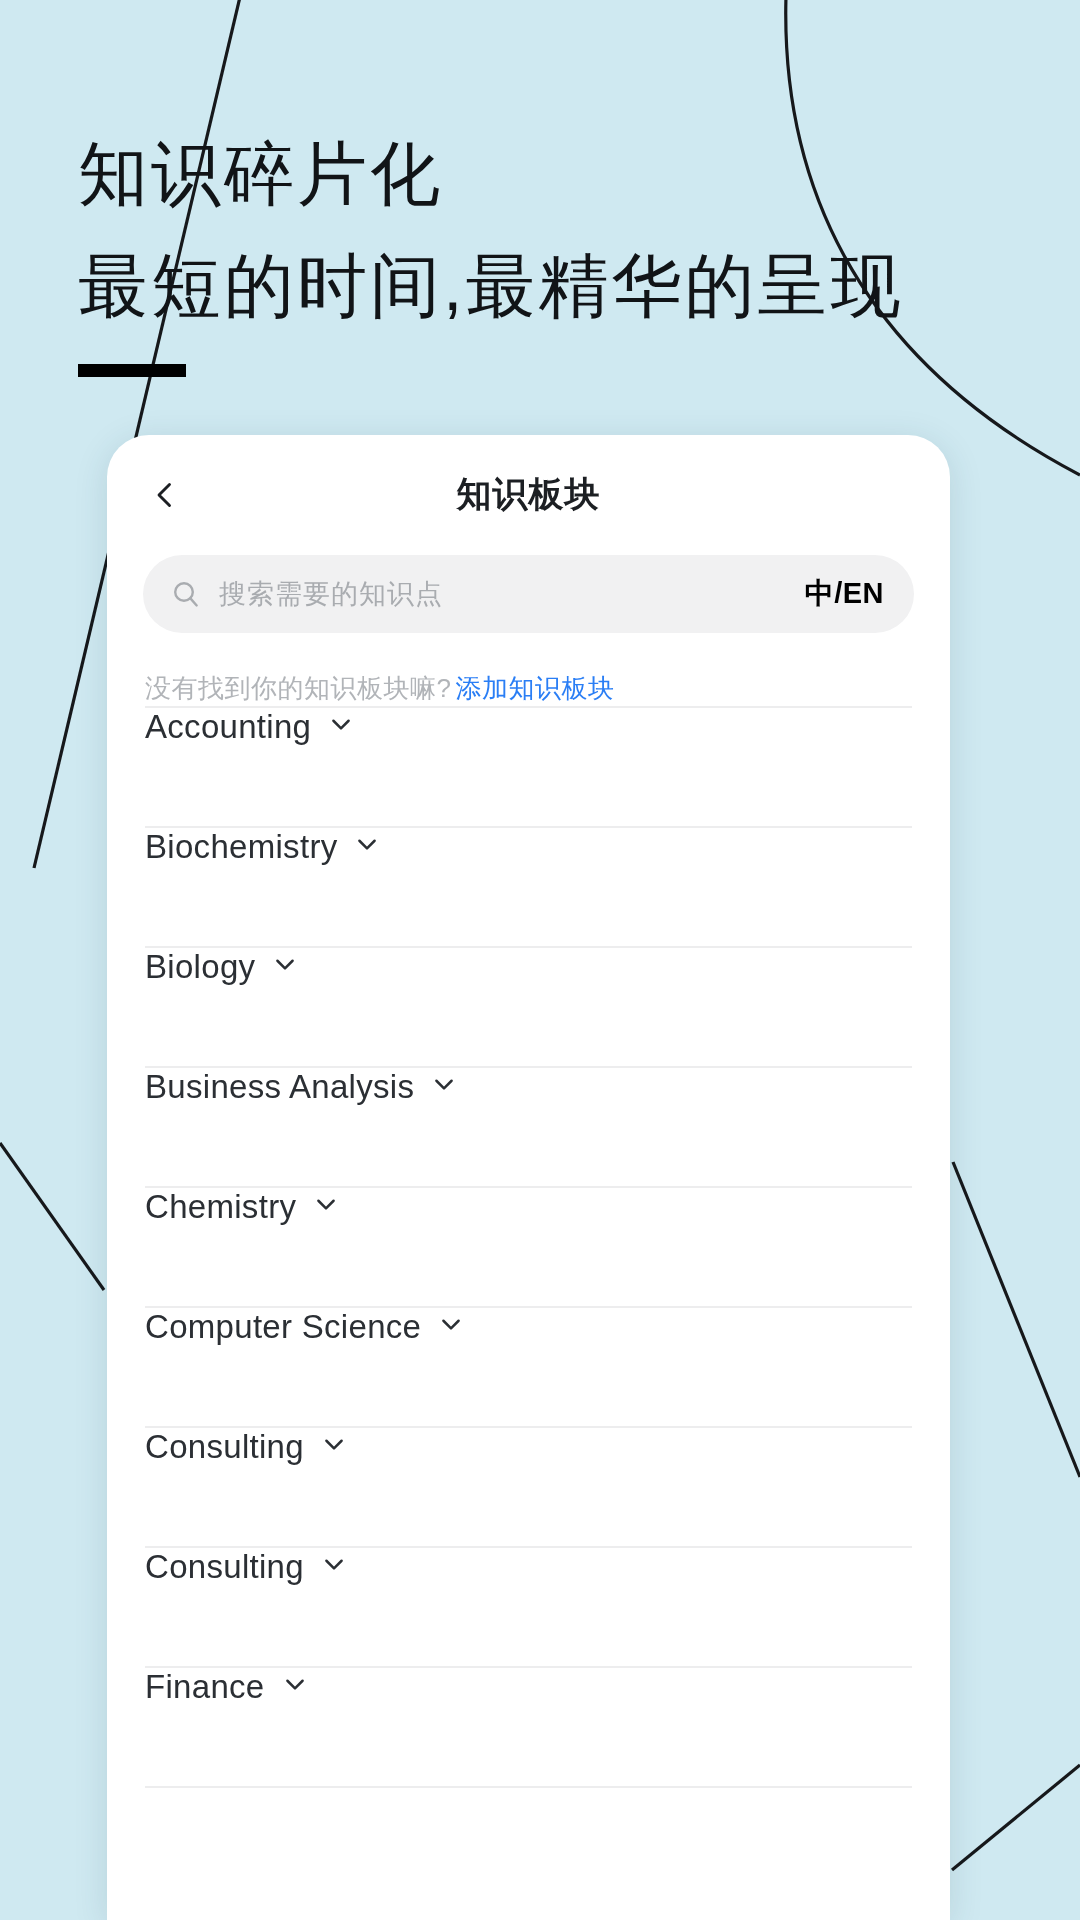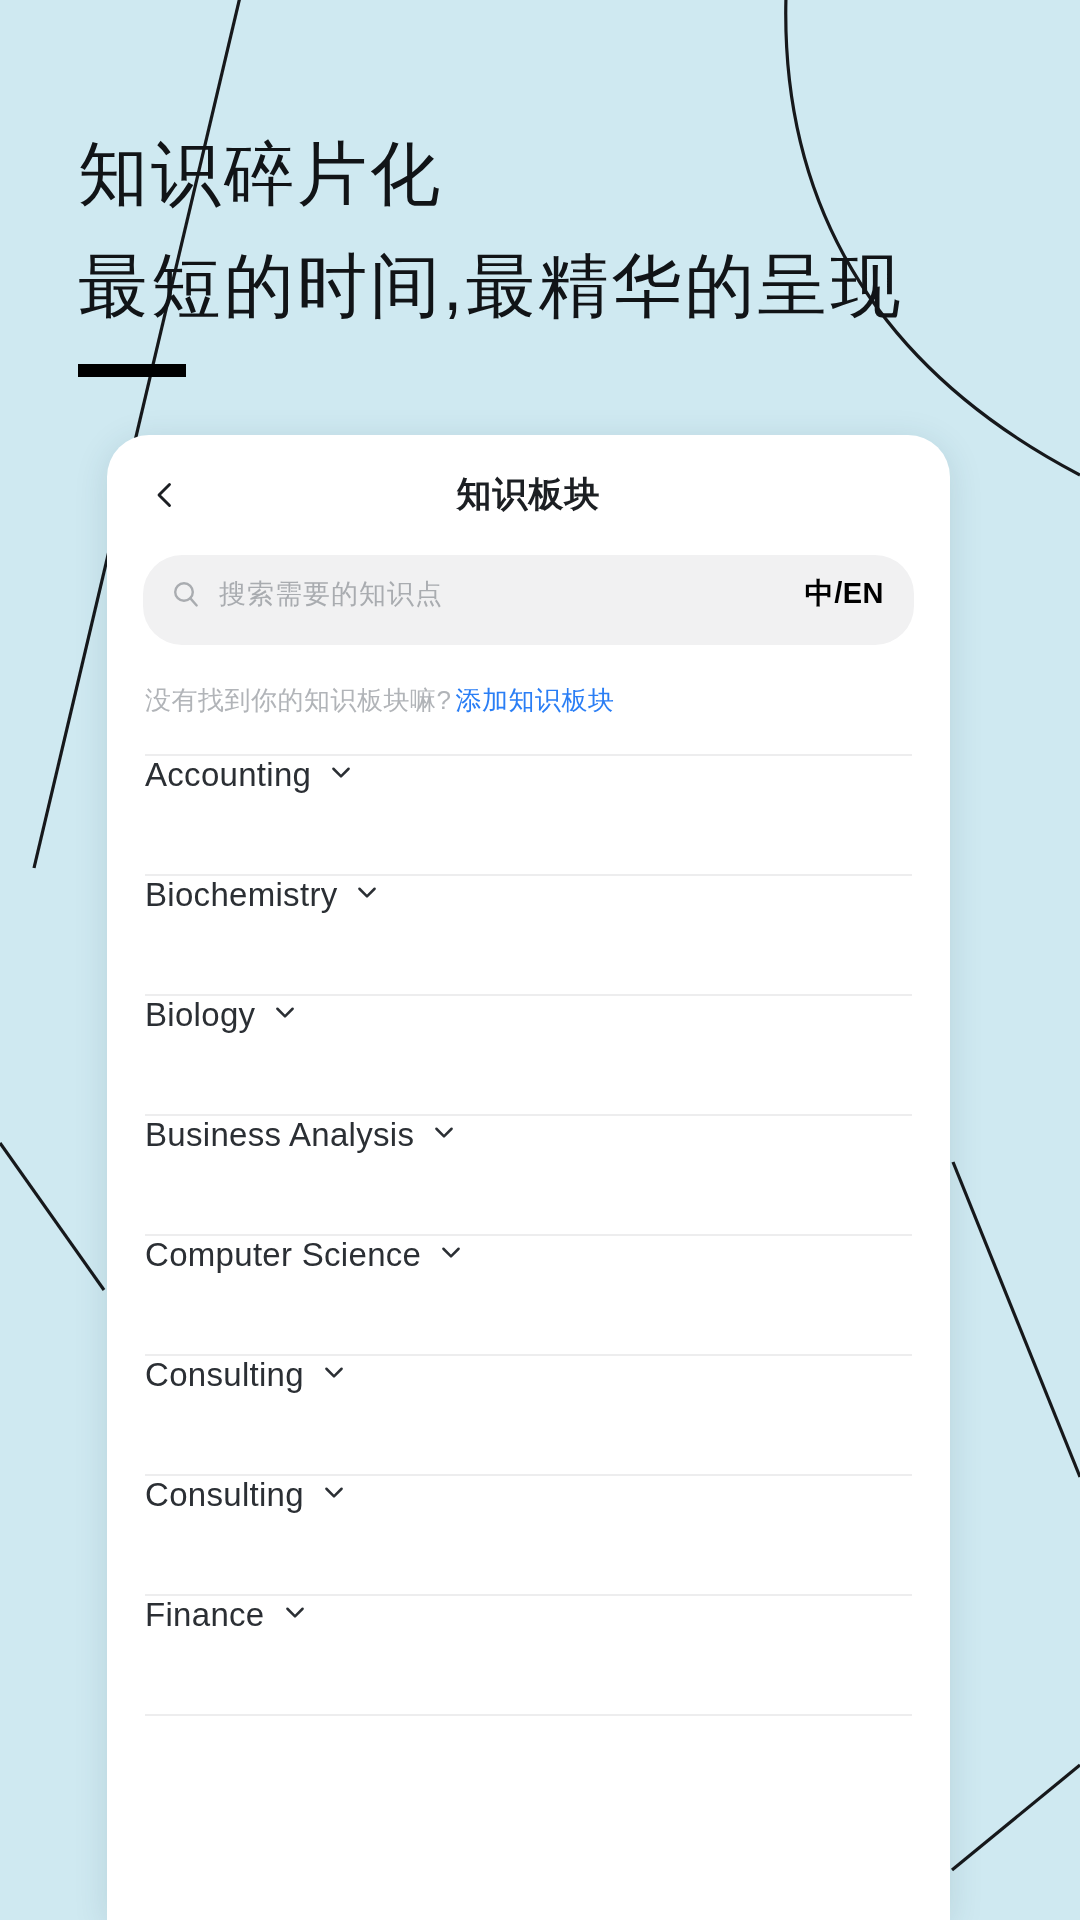--- a/index.html
+++ b/index.html
@@ -89,21 +89,21 @@
   
   .search-wrap {
     margin: 2px 36px 0 36px;
   }
   .search-bar {
     height: 78px;
     background: #f1f1f2;
     border-radius: 39px;
     display: flex;
     align-items: center;
-    padding: 0 30px 12px 26px;
+    padding: 0 30px 0 26px;
   }
   .search-icon {
     flex: 0 0 auto;
     width: 34px; height: 34px;
     margin-right: 16px;
     display: flex;
     align-items: center;
     justify-content: center;
   }
   .search-placeholder {
@@ -119,21 +119,20 @@
     color: #000000;
     letter-spacing: 0.5px;
   }
 
   
   .hint-row {
     margin: 38px 38px 0 38px;
     font-size: 26px;
     color: #b1b4b8;
     letter-spacing: 0.5px;
-    padding-bottom: 36px;
     border-bottom: 2px solid #ededee;
   }
   .hint-link {
     color: #2a7ef5;
     margin-left: 4px;
   }
 
   
   .subject-list {
     margin: 0 38px;
@@ -241,20 +240,28 @@
 
   <div class="subject-row">
     <span class="subject-label">Business Analysis</span>
     <span class="chev">
       <svg width="26" height="26" viewBox="0 0 24 24" fill="none" stroke="#2b2f34" stroke-width="2.3" stroke-linecap="round" stroke-linejoin="round">
         <polyline points="5 9 12 16 19 9"></polyline>
       </svg>
     </span>
   </div>
 
+  <div class="subject-row">
+    <span class="subject-label">Chemistry</span>
+    <span class="chev">
+      <svg width="26" height="26" viewBox="0 0 24 24" fill="none" stroke="#2b2f34" stroke-width="2.3" stroke-linecap="round" stroke-linejoin="round">
+        <polyline points="5 9 12 16 19 9"></polyline>
+      </svg>
+    </span>
+  </div>
 
   <div class="subject-row">
     <span class="subject-label">Computer Science</span>
     <span class="chev">
       <svg width="26" height="26" viewBox="0 0 24 24" fill="none" stroke="#2b2f34" stroke-width="2.3" stroke-linecap="round" stroke-linejoin="round">
         <polyline points="5 9 12 16 19 9"></polyline>
       </svg>
     </span>
   </div>
 

